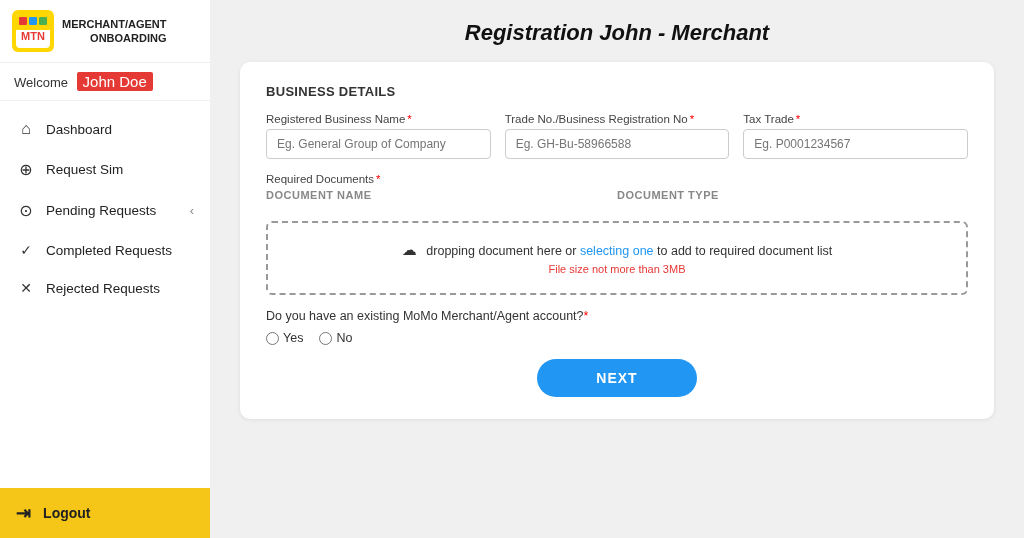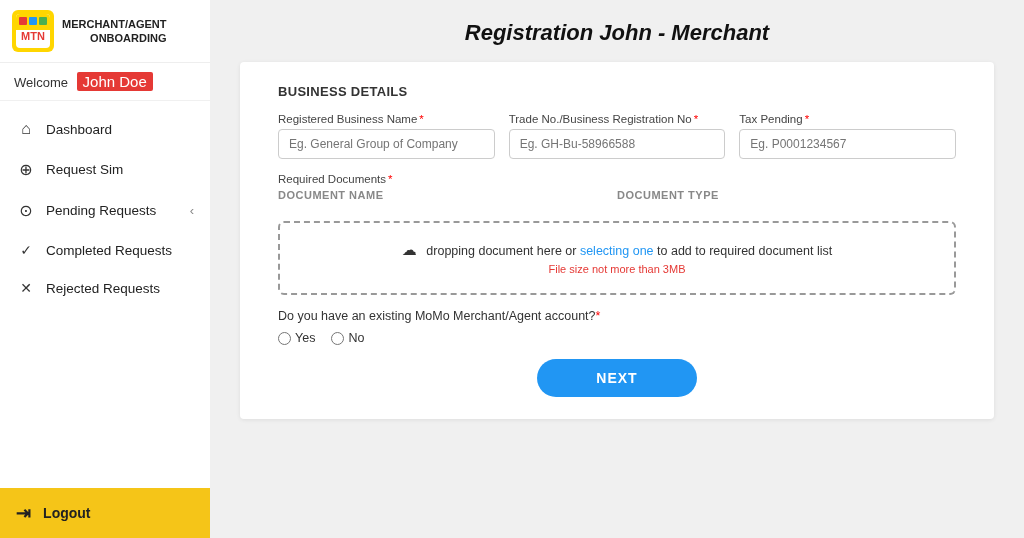--- a/index.html
+++ b/index.html
@@ -135,22 +135,22 @@
       text-align: center;
       font-size: 22px;
       font-weight: bold;
       color: #111;
       margin-bottom: 16px;
       font-style: italic;
     }
 
     #form-card {
       background: #fff;
-      border-radius: 4px;
-      padding: 22px 38px;
+      border-radius: 10px;
+      padding: 22px 26px;
       box-shadow: 0 1px 4px rgba(0,0,0,0.08);
     }
 
     .section-title {
       font-size: 13px;
       font-weight: bold;
       color: #333;
       margin-bottom: 14px;
       letter-spacing: 0.3px;
     }
@@ -366,21 +366,21 @@
         <input class="form-input" type="text" placeholder="Eg. General Group of Company" style="">
       </div>
       <div class="form-group">
         <label class="form-label">
           <span>Trade No./Business Registration No</span><span class="required">*</span>
         </label>
         <input class="form-input" type="text" placeholder="Eg. GH-Bu-58966588" style="">
       </div>
       <div class="form-group">
         <label class="form-label">
-          <span>Tax Pending</span><span class="required">*</span>
+          <span>Tax Trade</span><span class="required">*</span>
         </label>
         <input class="form-input" type="text" placeholder="Eg. P0001234567" style="">
       </div>
     </div>
 
 
     <div class="required-docs-section">
       <div class="form-label">
         <span>Required Documents</span><span class="required">*</span>
       </div>

